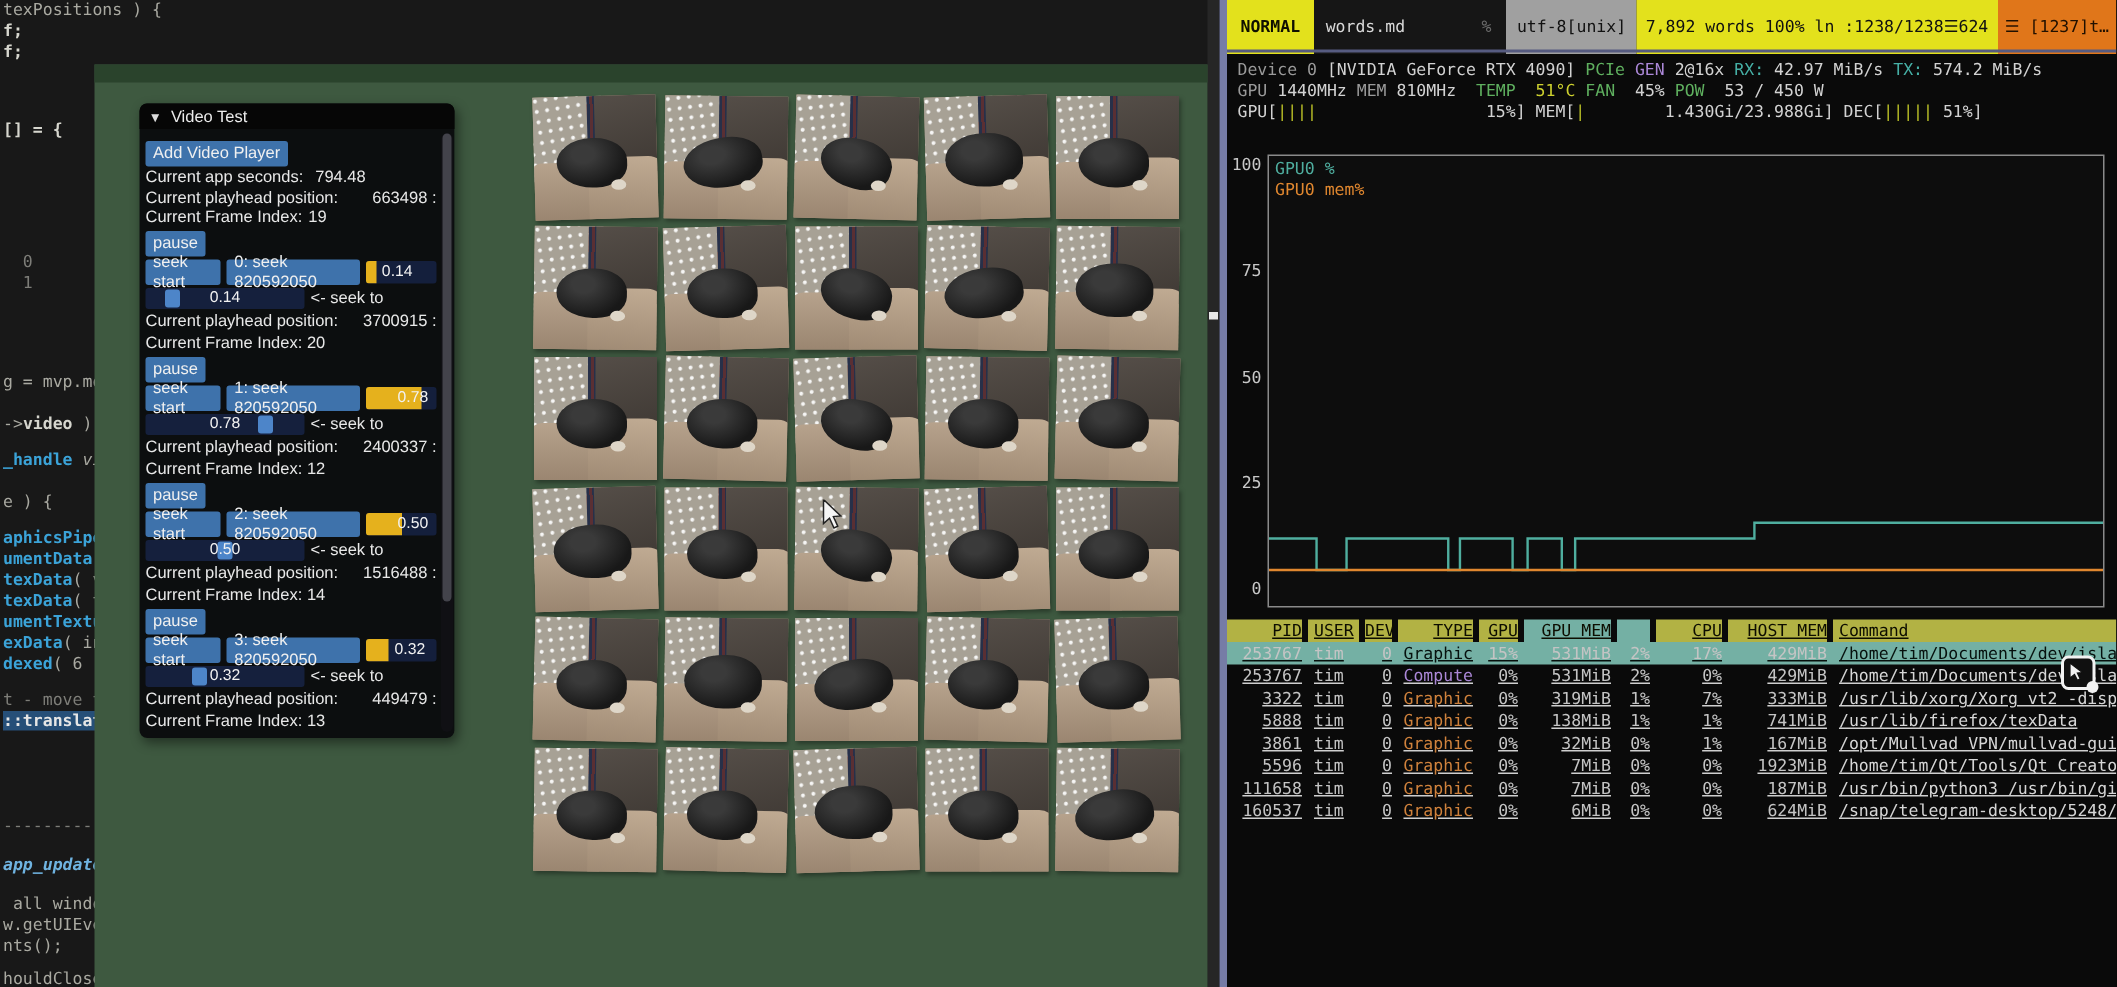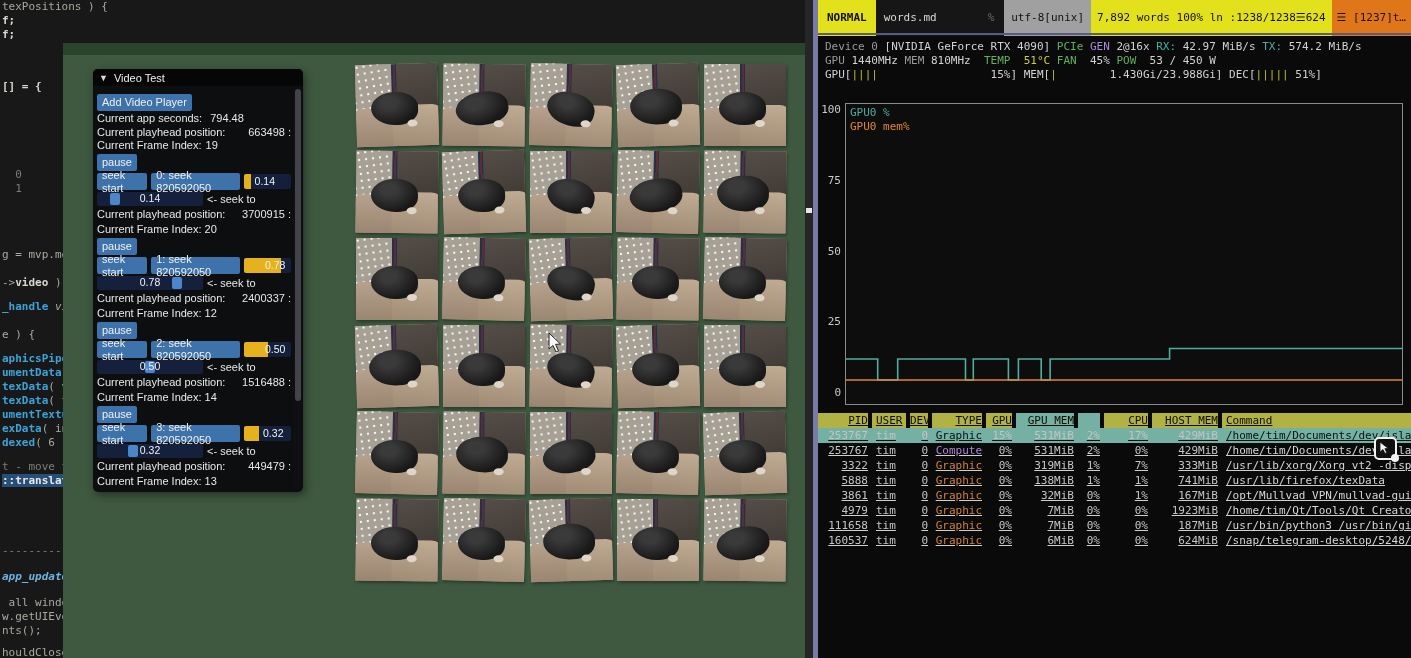--- a/index.html
+++ b/index.html
@@ -654,21 +654,21 @@
           <div class="r c-num">0</div>
           <div class="r t-graphic">Graphic</div>
           <div class="r c-num">0%</div>
           <div class="r c-num">32MiB</div>
           <div class="r c-num">0%</div>
           <div class="r c-num">1%</div>
           <div class="r c-num">167MiB</div>
           <div class="l c-cmd">/opt/Mullvad VPN/mullvad-gui --typ</div>
         </div>
         <div class="prow">
-          <div class="r c-num">4979</div>
+          <div class="r c-num">5596</div>
           <div class="l c-num">tim</div>
           <div class="r c-num">0</div>
           <div class="r t-graphic">Graphic</div>
           <div class="r c-num">0%</div>
           <div class="r c-num">7MiB</div>
           <div class="r c-num">0%</div>
           <div class="r c-num">0%</div>
           <div class="r c-num">1923MiB</div>
           <div class="l c-cmd">/home/tim/Qt/Tools/Qt Creator 12.0</div>
         </div>

